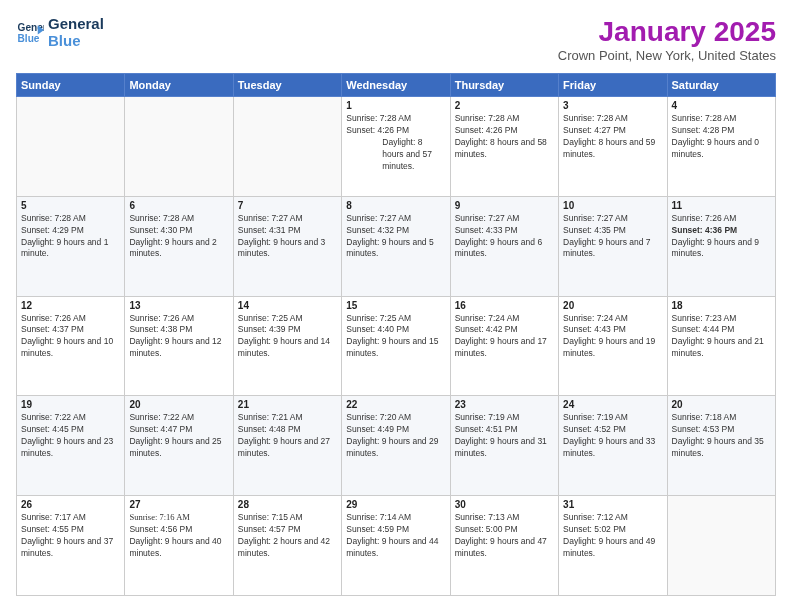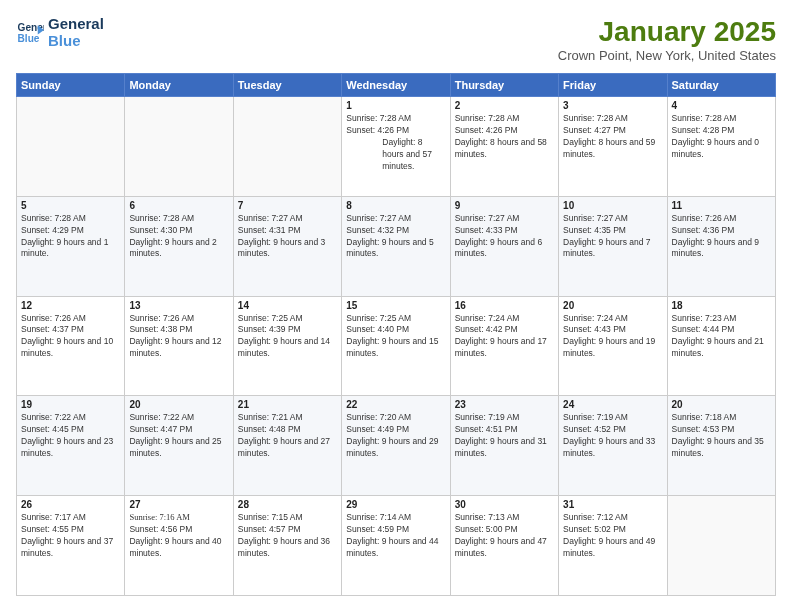--- a/index.html
+++ b/index.html
@@ -31,21 +31,21 @@
     .logo-icon {
       width: 28px;
       height: 28px;
     }
     .title-block {
       text-align: right;
     }
     .main-title {
       font-size: 28px;
       font-weight: bold;
-      color: #4d7c0f;
+      color: #a21caf;
     }
     .subtitle {
       font-size: 13px;
       color: #555;
     }
     .calendar {
       flex: 1;
       border: 1px solid #ccc;
       border-collapse: collapse;
       width: 100%;
@@ -183,21 +183,21 @@
           </td>
           <td>
             <div class="day-num">10</div>
             <div style="line-height: 1.4;">Sunrise: 7:27 AM</div>
             <div style="line-height: 1.4;">Sunset: 4:35 PM</div>
             <div style="line-height: 1.4;">Daylight: 9 hours and 7 minutes.</div>
           </td>
           <td>
             <div class="day-num">11</div>
             <div style="line-height: 1.4;">Sunrise: 7:26 AM</div>
-            <div style="line-height: 1.4;">Sunset: 4:36 PM</div>
+            <div style="line-height: 1.4; font-weight: bold;">Sunset: 4:36 PM</div>
             <div style="line-height: 1.4;">Daylight: 9 hours and 9 minutes.</div>
           </td>
         </tr>
         <tr>
           <td>
             <div class="day-num">12</div>
             <div style="line-height: 1.4;">Sunrise: 7:26 AM</div>
             <div style="line-height: 1.4;">Sunset: 4:37 PM</div>
             <div style="line-height: 1.4;">Daylight: 9 hours and 10 minutes.</div>
           </td>
@@ -292,21 +292,21 @@
           <td>
             <div class="day-num">27</div>
             <div style="line-height: 1.4; font-family: Liberation Serif, serif;">Sunrise: 7:16 AM</div>
             <div style="line-height: 1.4;">Sunset: 4:56 PM</div>
             <div style="line-height: 1.4;">Daylight: 9 hours and 40 minutes.</div>
           </td>
           <td>
             <div class="day-num">28</div>
             <div style="line-height: 1.4;">Sunrise: 7:15 AM</div>
             <div style="line-height: 1.4;">Sunset: 4:57 PM</div>
-            <div style="line-height: 1.4;">Daylight: 9 hours and 36 minutes.</div>
+            <div style="line-height: 1.4;">Daylight: 2 hours and 42 minutes.</div>
           </td>
           <td>
             <div class="day-num">29</div>
             <div style="line-height: 1.4;">Sunrise: 7:14 AM</div>
             <div style="line-height: 1.4;">Sunset: 4:59 PM</div>
             <div style="line-height: 1.4;">Daylight: 9 hours and 44 minutes.</div>
           </td>
           <td>
             <div class="day-num">30</div>
             <div style="line-height: 1.4;">Sunrise: 7:13 AM</div>

